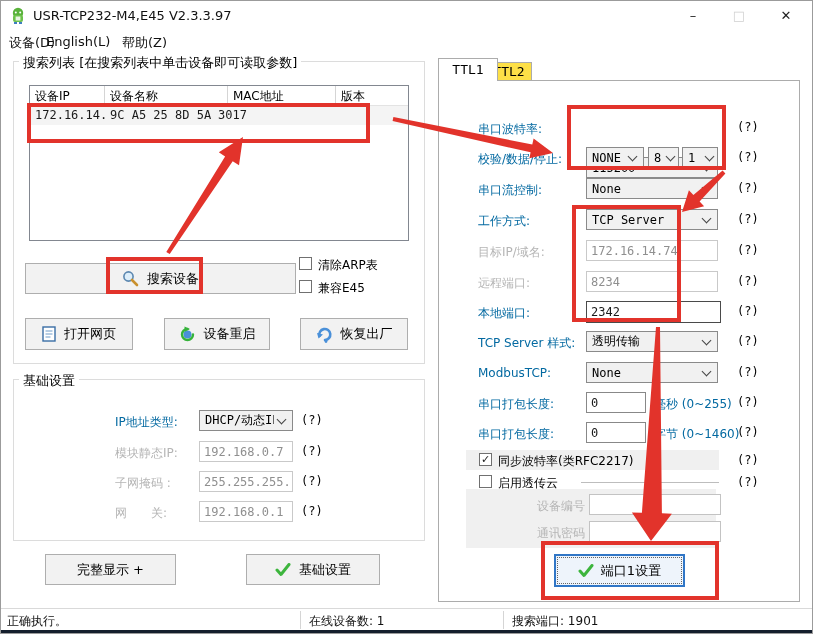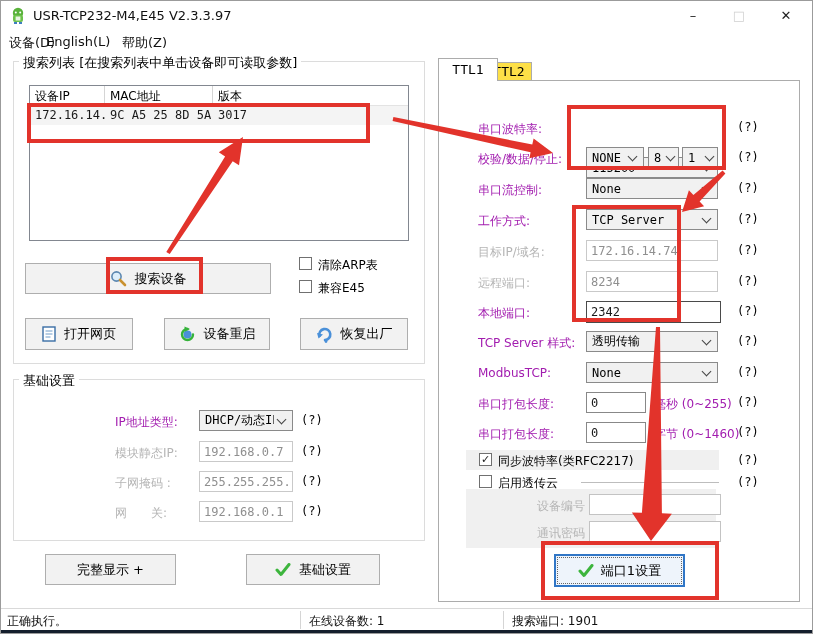--- a/index.html
+++ b/index.html
@@ -35,21 +35,21 @@
 
   
   .btn { position:absolute; background:#f2f2f2; border:1px solid #aeaeae; display:flex; align-items:center; justify-content:center; gap:8px; font-size:13px; color:#000; cursor:default; }
   .btn svg { flex:0 0 auto; }
 
   
   .chk { position:absolute; width:13px; height:13px; background:#fff; border:1px solid #707070; font-size:11px; line-height:11px; text-align:center; color:#222; }
   .chklbl { position:absolute; font-size:12px; color:#000; white-space:nowrap; }
 
   
-  .lbl { position:absolute; font-size:12px; color:#a21caf; white-space:nowrap; }
+  .lbl { position:absolute; font-size:12px; color:#0369a1; white-space:nowrap; }
   .lbl.gray { color:#b5b5b5; }
   .input { position:absolute; height:21px; border:1px solid #888; background:#fff; color:#1a1a1a;
            font-family:"DejaVu Sans Mono", monospace; font-size:12px; padding:0 4px; }
   .input.dis { border-color:#c9c9c9; color:#8f8f8f; }
   .combo { position:absolute; height:21px; background:#f1f1f1; border:1px solid #8a8a8a; display:flex; align-items:center; }
   .combo .combo-val { flex:1; padding-left:5px; font-family:"DejaVu Sans Mono", monospace; font-size:12px; color:#000; white-space:nowrap; overflow:hidden; }
   .chev { width:7px; height:7px; border-right:1px solid #444; border-bottom:1px solid #444; transform:rotate(45deg); margin:-3px 7px 0 4px; flex:0 0 auto; }
   .help { position:absolute; font-size:12px; color:#000; font-family:"DejaVu Sans Mono", monospace; }
 
   
@@ -96,31 +96,32 @@
   <span class="menu-item" style="left:42px;text-align:center;">English(L)</span>
   <span class="menu-item" style="left:118px;">帮助(Z)</span>
 </div>
 
 <div class="groupbox" style="left:12px;top:60px;width:412px;height:303px;"></div>
 <span class="grouplabel" style="left:18px;top:53px;">搜索列表 [在搜索列表中单击设备即可读取参数]</span>
 
 <div class="table">
   <div class="thead">
     <div class="th c0">设备IP</div>
+    <div class="th c1">设备名称</div>
     <div class="th c2">MAC地址</div>
     <div class="th c3">版本</div>
   </div>
   <div class="trow mono">
     <div class="td c0">172.16.14.38</div>
     <div class="td c2">9C A5 25 8D 5A 81</div>
     <div class="td c3">3017</div>
   </div>
 </div>
 
-<div class="btn" style="left:24px;top:262px;width:246px;height:31px;">
+<div class="btn" style="left:24px;top:262px;width:271px;height:31px;">
   <svg width="17" height="17" viewBox="0 0 17 17">
     <circle cx="6.5" cy="6.5" r="4.6" fill="#ddeefa" stroke="#5b87b0" stroke-width="1.6"></circle>
     <line x1="10" y1="10" x2="15" y2="15" stroke="#c9912f" stroke-width="2.6" stroke-linecap="round"></line>
   </svg>
   <span>搜索设备</span>
 </div>
 
 <span class="chk" style="left:298px;top:256px;"></span>
 <span class="chklbl" style="left:317px;top:256px;">清除ARP表</span>
 <span class="chk" style="left:298px;top:279px;"></span>

